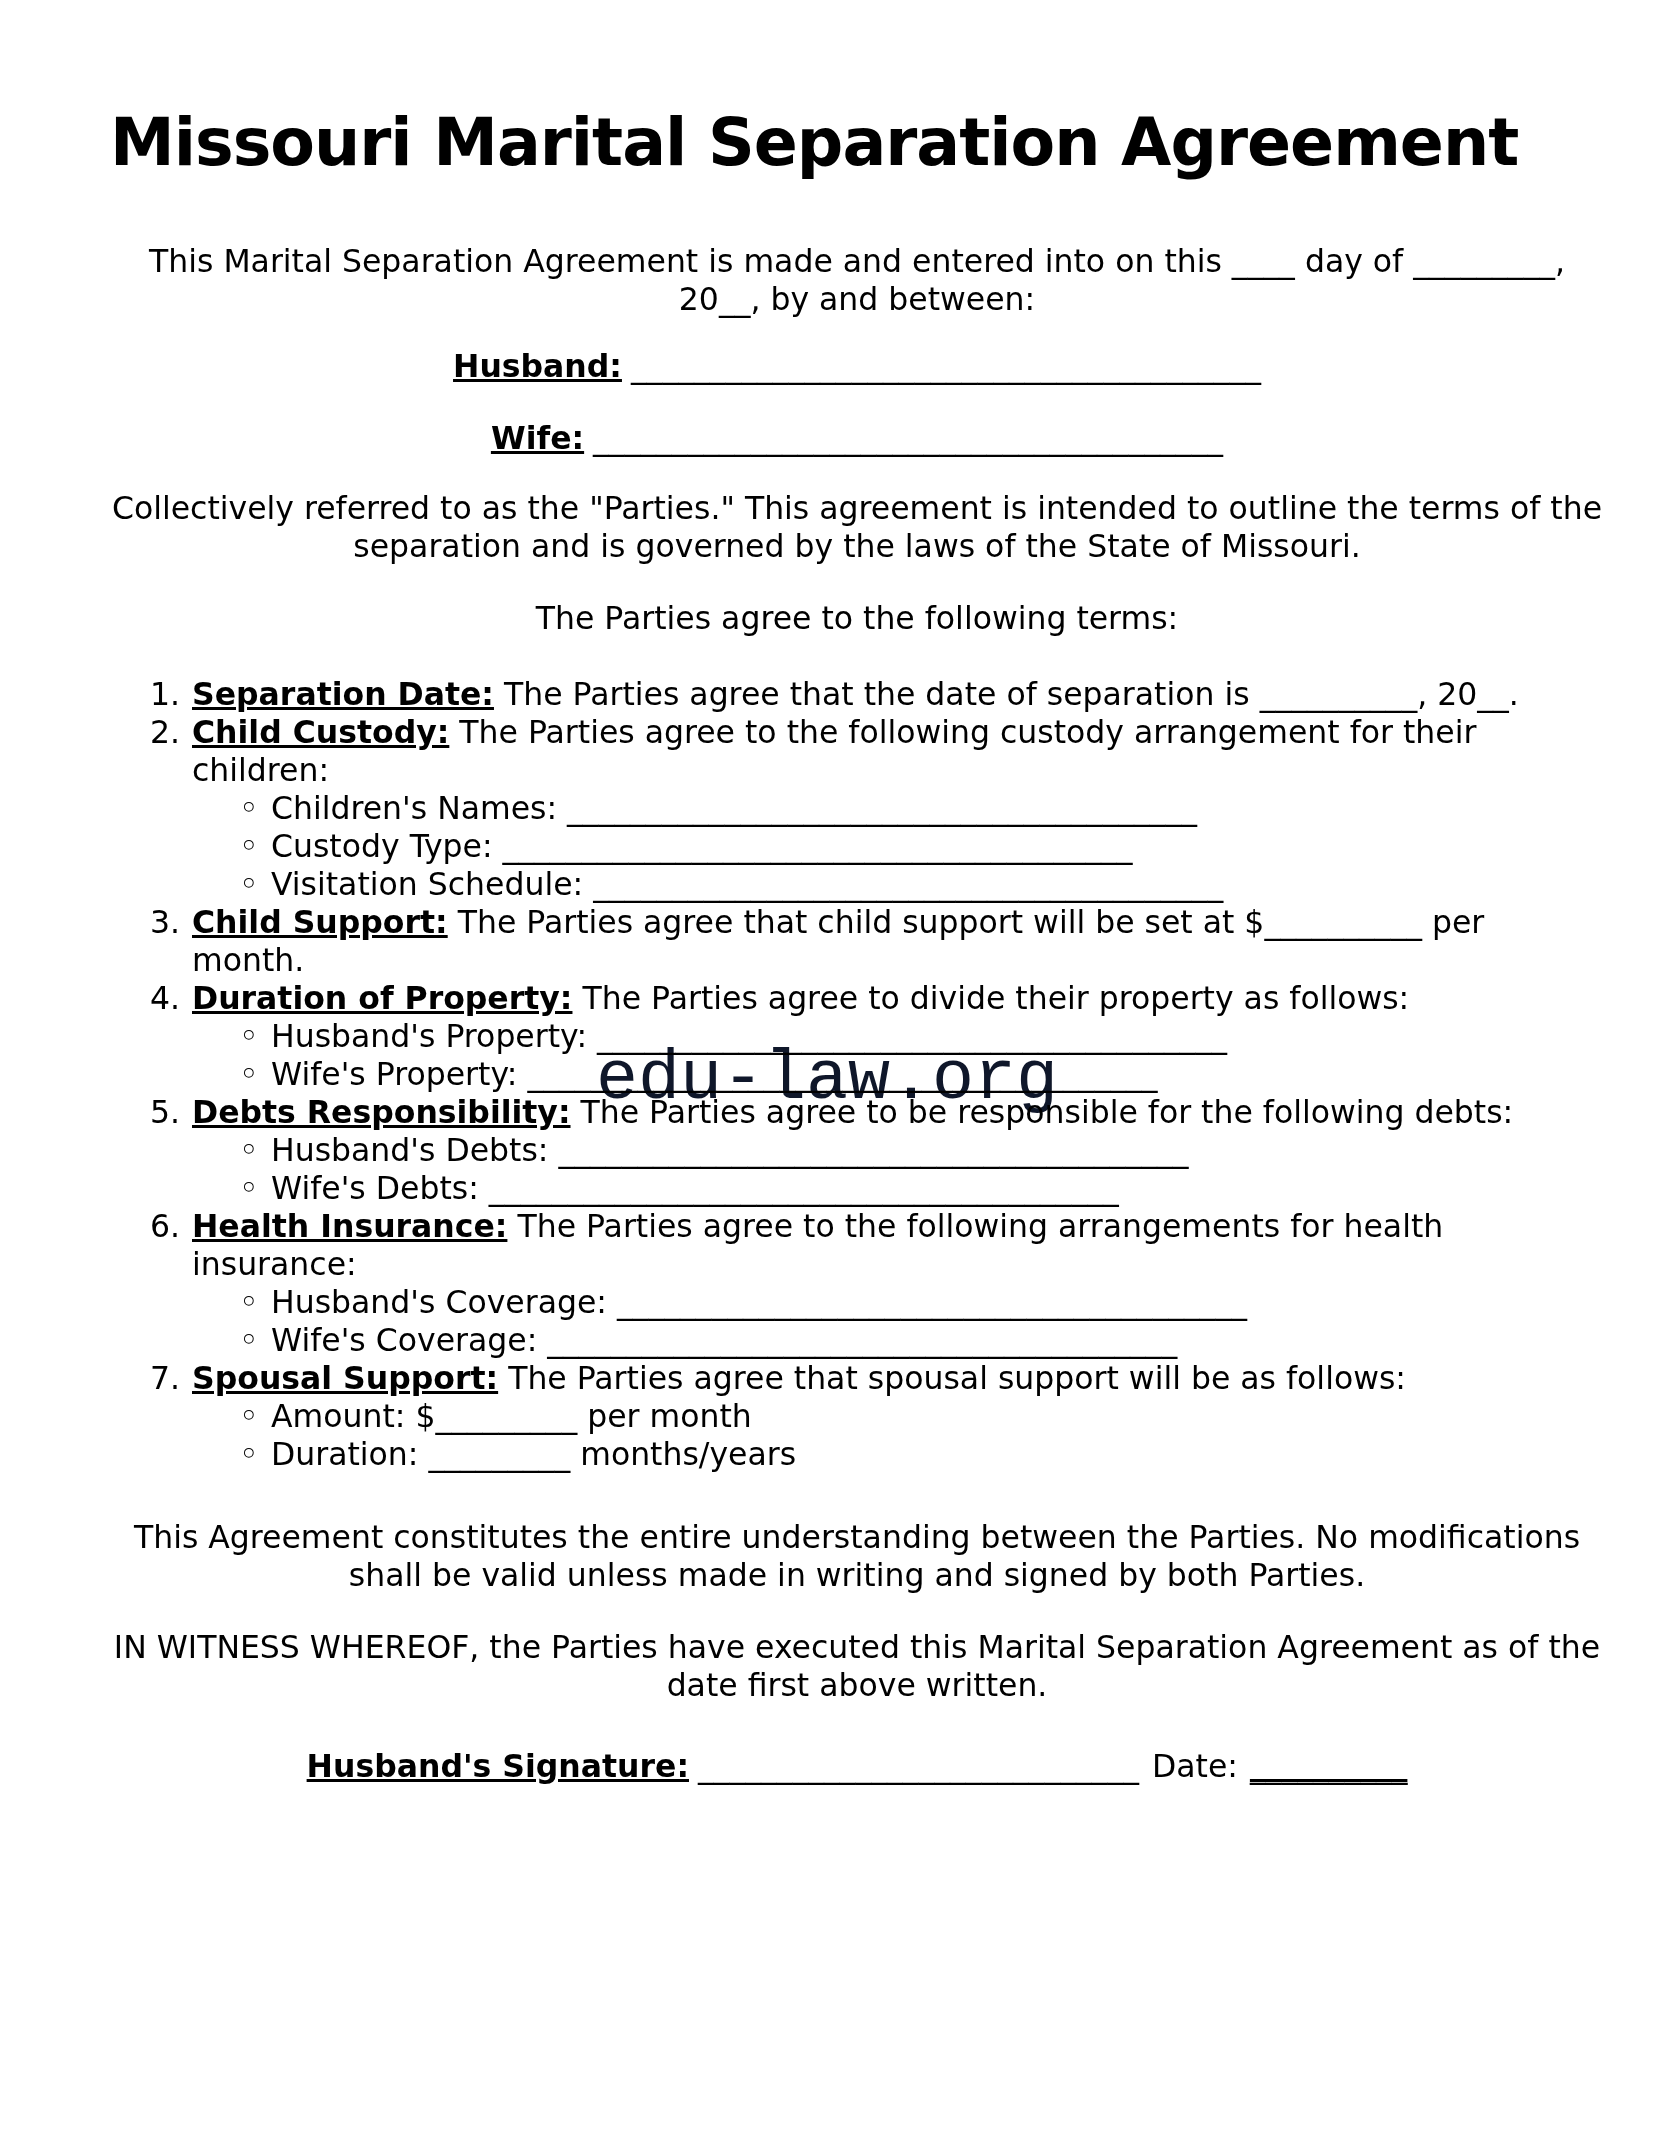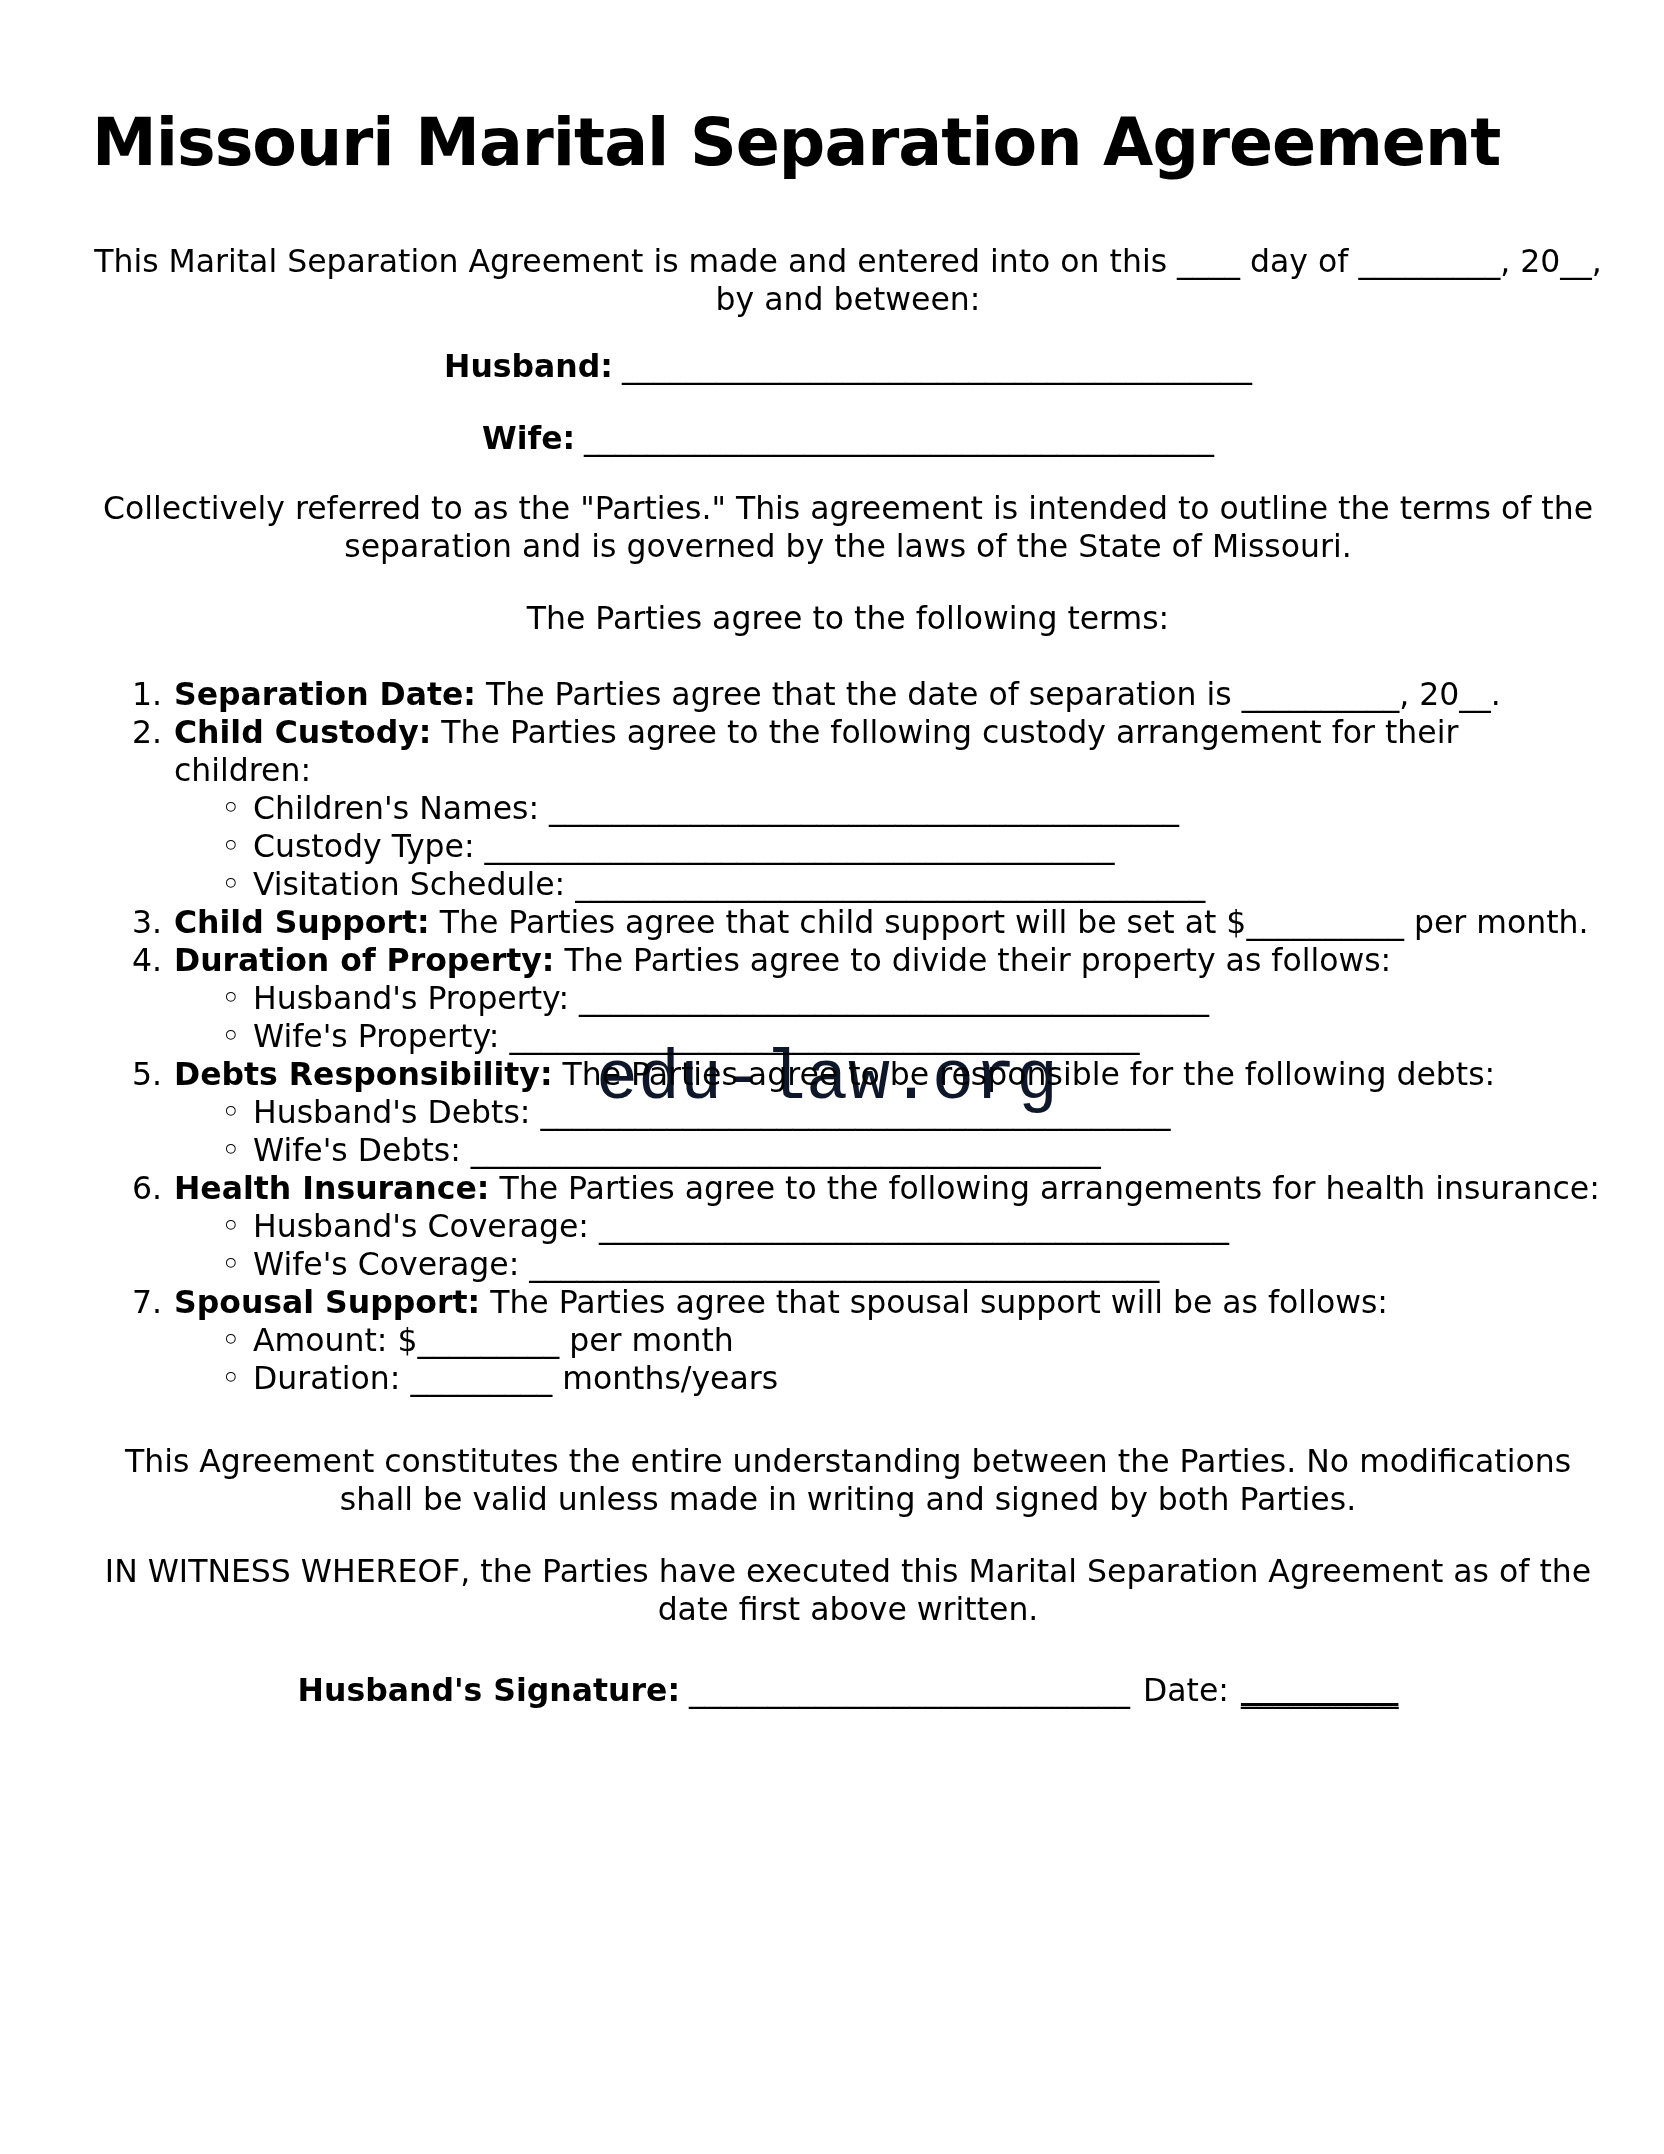--- a/index.html
+++ b/index.html
@@ -10,36 +10,37 @@
     color: #000000;
     font-family: "DejaVu Sans", sans-serif;
     font-size: 31.5px;
     line-height: 38px;
     overflow: hidden;
   }
   .page {
     position: relative;
     z-index: 1;
     padding: 105px 60px 0 92px;
+    margin-left: 18px;
   }
   h1.doc-title {
     font-size: 65px;
     line-height: 75px;
     font-weight: bold;
     margin: 0 0 62px 0;
     letter-spacing: -1px;
     white-space: nowrap;
   }
   p { margin: 0 0 32px 0; text-align: center; }
   p.intro        { margin-bottom: 29px; }
   p.husband-line { margin-bottom: 34px; }
   p.wife-line    { margin-bottom: 32px; }
   p.parties-para { margin-bottom: 34px; }
   p.terms-intro  { margin-bottom: 38px; }
-  b.lead { font-weight: bold; }
+  b.lead { font-weight: bold; text-decoration: underline; }
   .blank { white-space: nowrap; }
   .inline-gap { margin-left: 9px; }
 
   ol.terms {
     list-style: none;
     margin: 0 0 45px 0;
     padding: 0;
   }
   li.term { display: flex; }
   .num {

